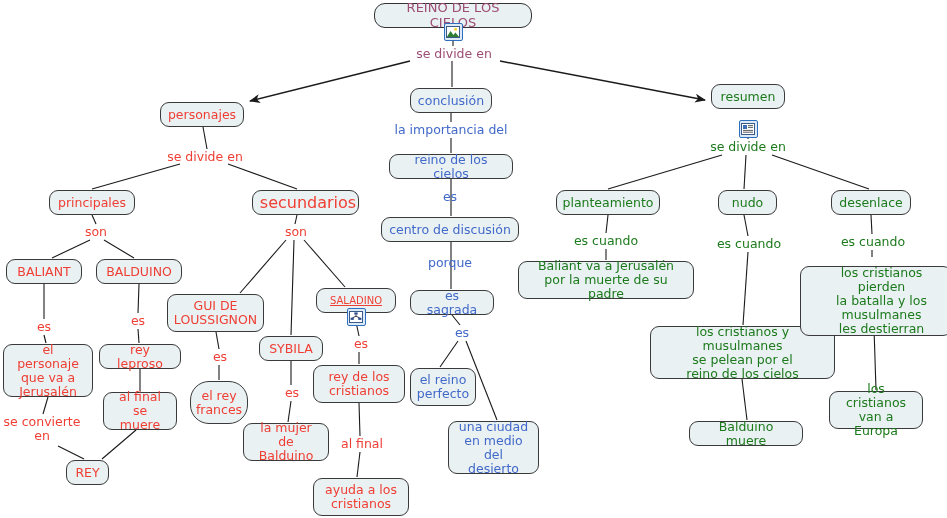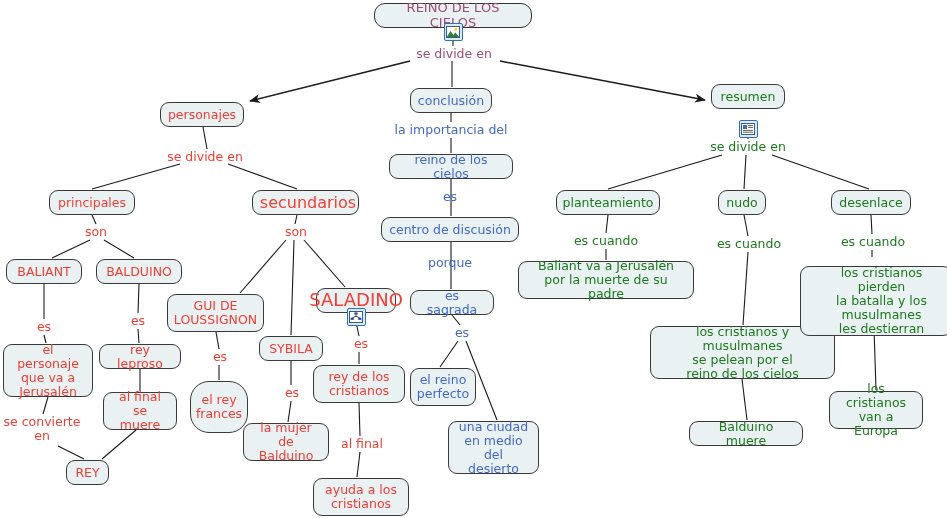--- a/index.html
+++ b/index.html
@@ -114,47 +114,47 @@
             <line x1="2" y1="9.2" x2="12" y2="9.2"></line>
           </g>
         </svg>
       </div>
       <div class="node red" style="left: 49px; top: 190px; width: 86px; height: 25px; font-size: 12.5px;">principales</div>
       <div class="node red" style="left: 252px; top: 190px; width: 107px; height: 25px; font-size: 16px; padding-left: 12px;">secundarios</div>
       <div class="node blue" style="left: 389px; top: 154px; width: 124px; height: 25px; font-size: 12.5px;">reino de los cielos</div>
       <div class="node blue" style="left: 381px; top: 217px; width: 138px; height: 25px; font-size: 12.5px;">centro de discusión</div>
       <div class="node blue" style="left: 410px; top: 290px; width: 84px; height: 25px; font-size: 12.5px;">es sagrada</div>
       <div class="node green" style="left: 556px; top: 190px; width: 104px; height: 25px; font-size: 12.5px;">planteamiento</div>
-      <div class="node green" style="left: 718px; top: 190px; width: 48px; height: 25px; font-size: 12.5px;">nudo</div>
+      <div class="node green" style="left: 718px; top: 190px; width: 59px; height: 25px; font-size: 12.5px;">nudo</div>
       <div class="node green" style="left: 831px; top: 190px; width: 80px; height: 25px; font-size: 12.5px;">desenlace</div>
       <div class="node red" style="left: 6px; top: 259px; width: 76px; height: 25px; font-size: 12.5px; text-align: center;">BALIANT</div>
       <div class="node red" style="left: 96px; top: 259px; width: 86px; height: 25px; font-size: 12.5px;">BALDUINO</div>
       <div class="node red" style="left: 167px; top: 294px; width: 97px; height: 38px; font-size: 12.5px;">GUI DE
 LOUSSIGNON</div>
       <div class="node red" style="left: 259px; top: 336px; width: 64px; height: 25px; font-size: 12.5px;">SYBILA</div>
-      <div class="node red" style="left: 316px; top: 288px; width: 80px; height: 25px; font-size: 18px;">SALADINO</div>
+      <div class="node red" style="left: 316px; top: 288px; width: 80px; height: 25px; font-size: 10px; text-decoration: underline;">SALADINO</div>
       <div class="nicon" style="left: 346.5px; top: 308px;">
         <svg width="14" height="12" viewBox="0 0 14 12">
           <rect x="0.5" y="0.5" width="13" height="11" fill="#ffffff" stroke="#3a5a8a"></rect>
           <g stroke="#223" stroke-width="0.9" fill="none">
             <path d="M7 3.6 L7 5.2 M3.2 7 L7 5.2 L10.8 7"></path>
           </g>
           <rect x="5.3" y="1.4" width="3.4" height="2.2" fill="#2f4f8f"></rect>
           <rect x="1.6" y="6.7" width="3.2" height="2.2" fill="#2f4f8f"></rect>
           <rect x="9.2" y="6.7" width="3.2" height="2.2" fill="#2f4f8f"></rect>
         </svg>
       </div>
       <div class="node red" style="left: 3px; top: 344px; width: 90px; height: 53px; font-size: 12.5px;">el personaje
 que va a
 Jerusalén</div>
       <div class="node red" style="left: 99px; top: 344px; width: 82px; height: 25px; font-size: 12.5px;">rey leproso</div>
       <div class="node red" style="left: 103px; top: 392px; width: 74px; height: 38px; font-size: 12.5px;">al final se
 muere</div>
       <div class="node red" style="left: 66px; top: 460px; width: 43px; height: 25px; font-size: 12.5px;">REY</div>
-      <div class="node red" style="left: 190px; top: 381px; width: 58px; height: 52px; font-size: 12.5px; border-radius: 19px;">el rey
+      <div class="node red" style="left: 190px; top: 381px; width: 58px; height: 43px; font-size: 12.5px; border-radius: 19px;">el rey
 frances</div>
       <div class="node red" style="left: 243px; top: 423px; width: 86px; height: 38px; font-size: 12.5px;">la mujer de
 Balduino</div>
       <div class="node red" style="left: 313px; top: 365px; width: 92px; height: 38px; font-size: 12.5px;">rey de los
 cristianos</div>
       <div class="node red" style="left: 313px; top: 478px; width: 96px; height: 38px; font-size: 12.5px;">ayuda a los
 cristianos</div>
       <div class="node blue" style="left: 410px; top: 368px; width: 66px; height: 38px; font-size: 12.5px;">el reino
 perfecto</div>
       <div class="node blue" style="left: 448px; top: 421px; width: 91px; height: 53px; font-size: 12.5px;">una ciudad

